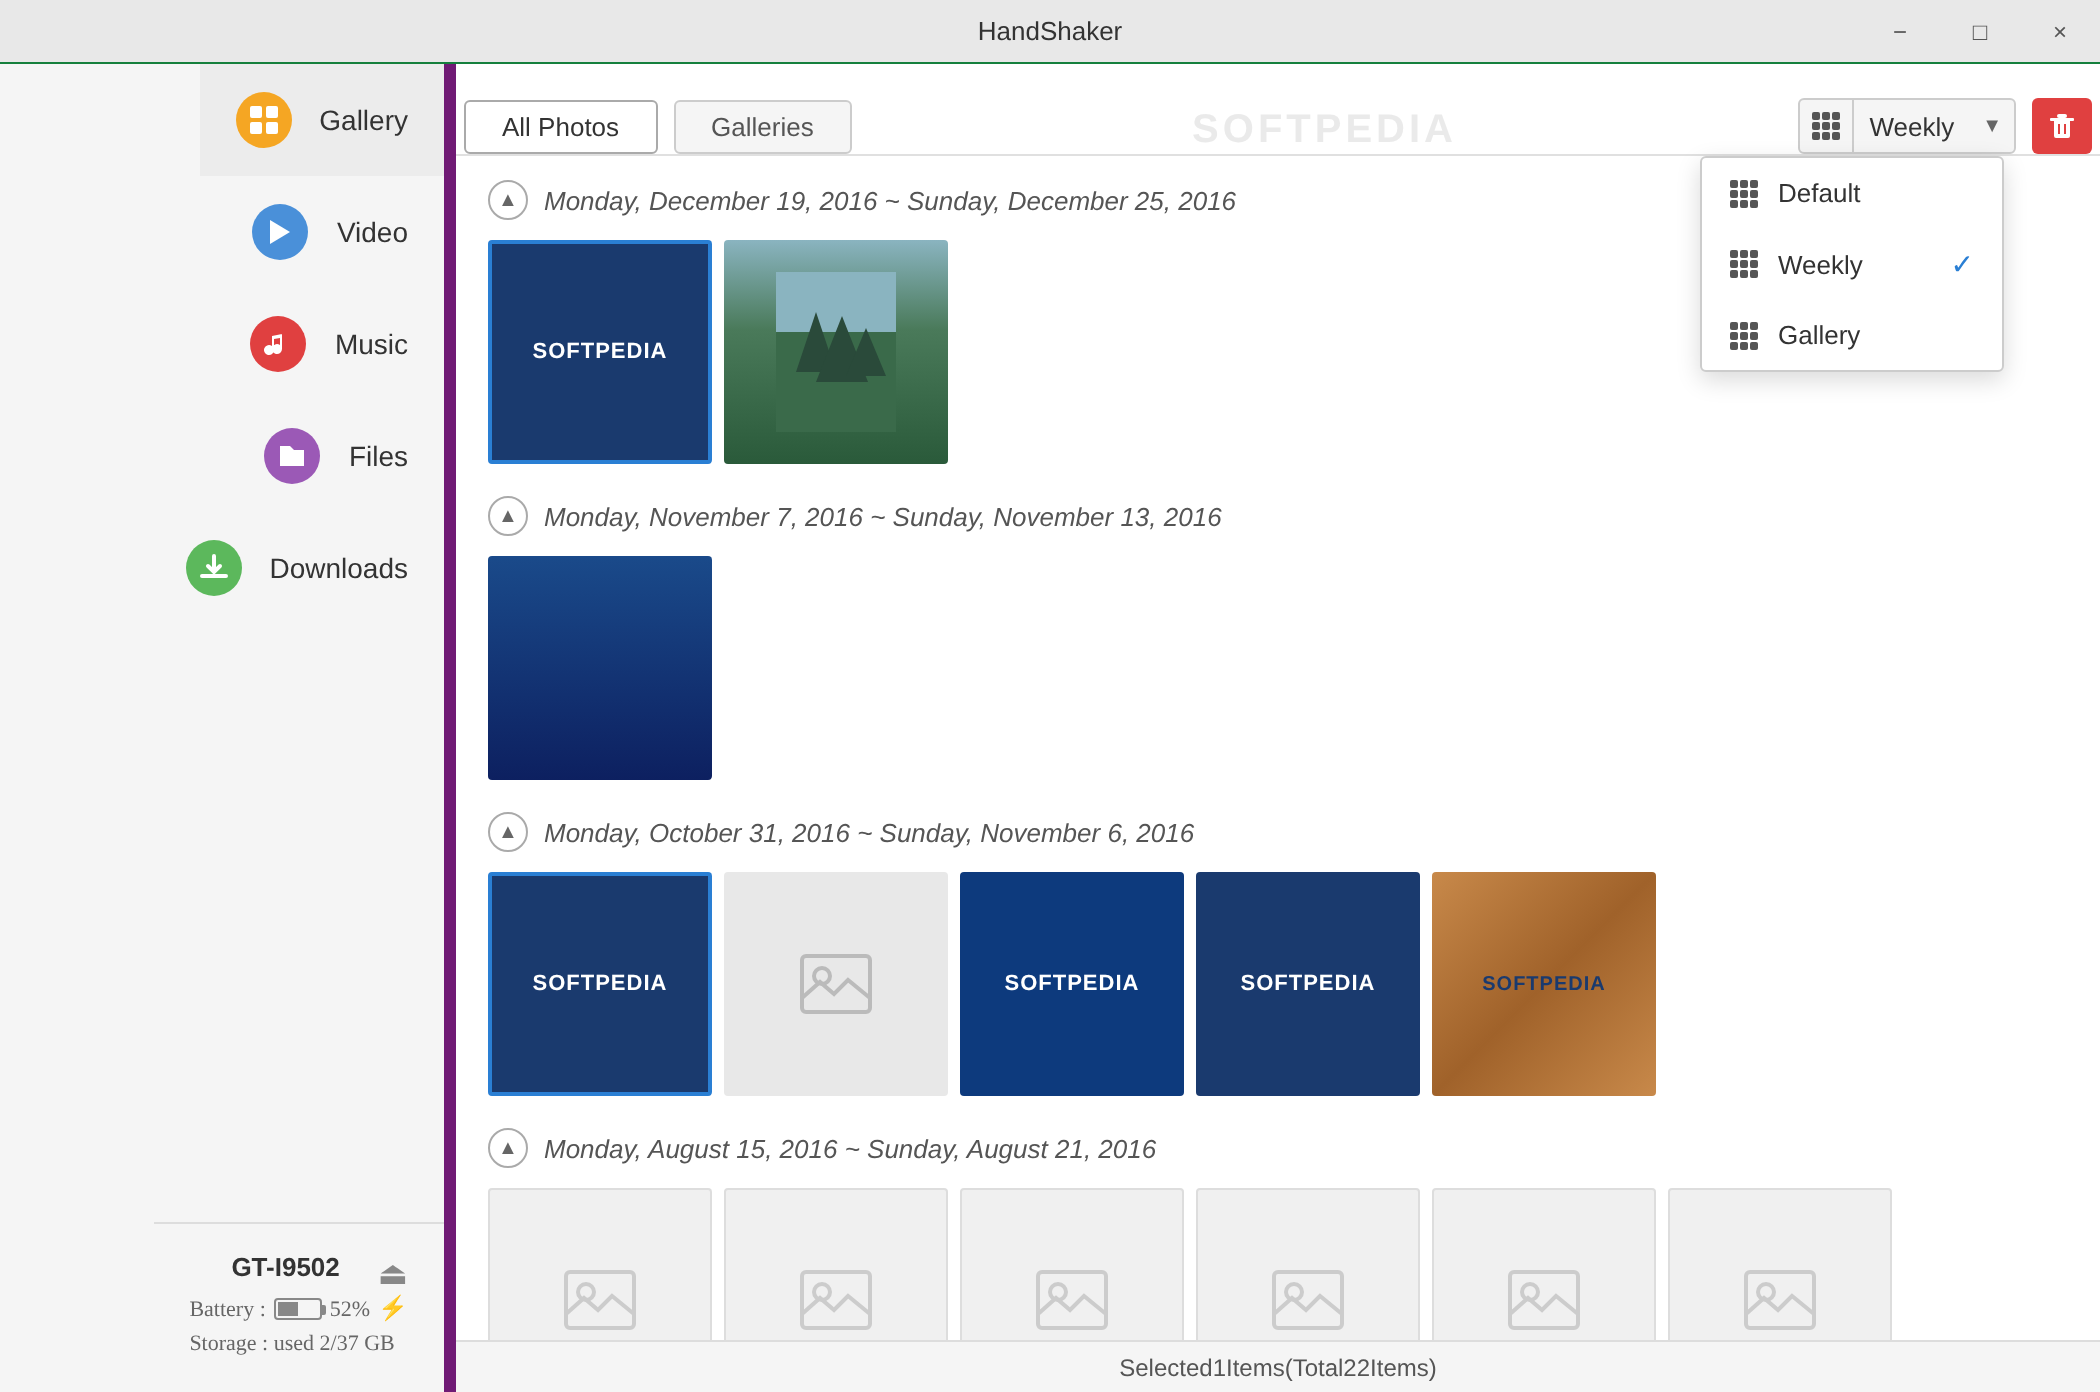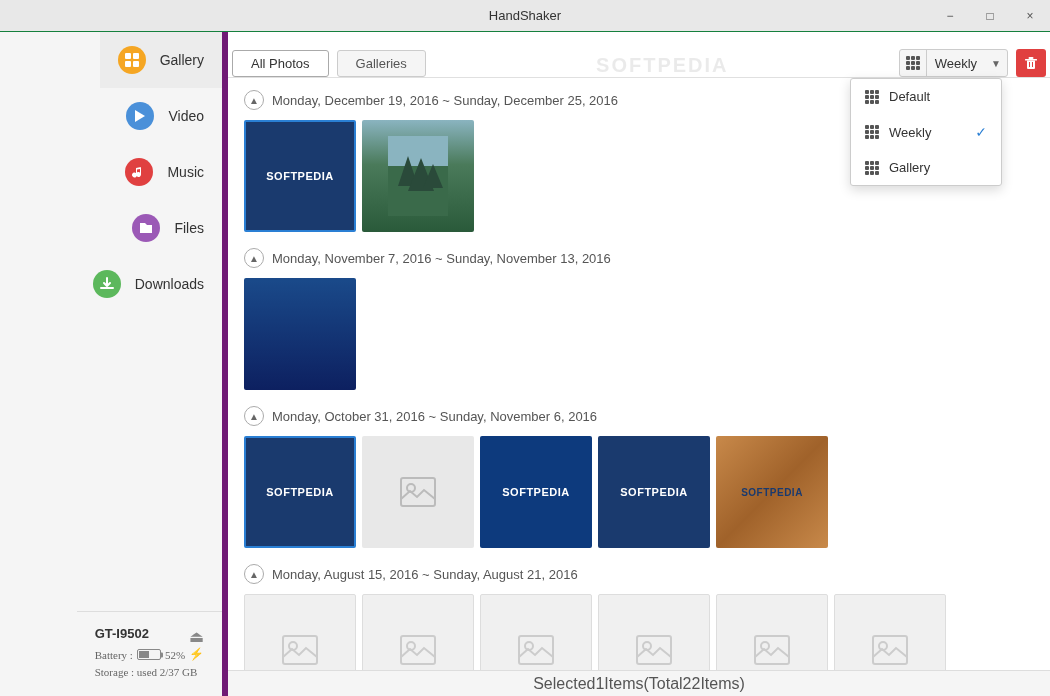--- a/index.html
+++ b/index.html
@@ -76,21 +76,21 @@
     }
     .sidebar-label {
       font-size: 14px;
       color: #333;
     }
     .sidebar-spacer { flex: 1; }
     .sidebar-device {
       padding: 14px 18px;
       border-top: 1px solid #ddd;
     }
-    .device-name { font-size: 13px; font-weight: bold; color: #333; margin-bottom: 6px; }
+    .device-name { font-size: 13px; font-weight: bold; color: #333; margin-bottom: 6px; margin-left: 21px; }
     .device-info { font-size: 11px; color: #666; margin-bottom: 4px; display: flex; align-items: center; gap: 4px; font-family: Liberation Serif, serif; }
     .battery-bar {
       display: inline-flex;
       align-items: center;
       border: 1px solid #888;
       border-radius: 2px;
       width: 24px;
       height: 11px;
       padding: 1px;
       position: relative;
@@ -223,20 +223,21 @@
       align-items: center;
       justify-content: center;
       font-size: 10px;
       color: #666;
       cursor: pointer;
       flex-shrink: 0;
     }
     .week-range {
       font-size: 13px;
       color: #555;
+      font-style: italic;
     }
     .photo-grid {
       display: flex;
       flex-wrap: wrap;
       gap: 6px;
     }
     .photo-thumb {
       width: 112px;
       height: 112px;
       background: #ddd;
@@ -289,21 +290,21 @@
     }
 
     
     .status-bar {
       height: 26px;
       background: #f5f5f5;
       border-top: 1px solid #ddd;
       display: flex;
       align-items: center;
       justify-content: center;
-      font-size: 16px;
+      font-size: 12px;
       color: #555;
       flex-shrink: 0;
     }
 
     
     .dropdown-menu {
       position: absolute;
       top: 46px;
       right: 48px;
       background: white;

